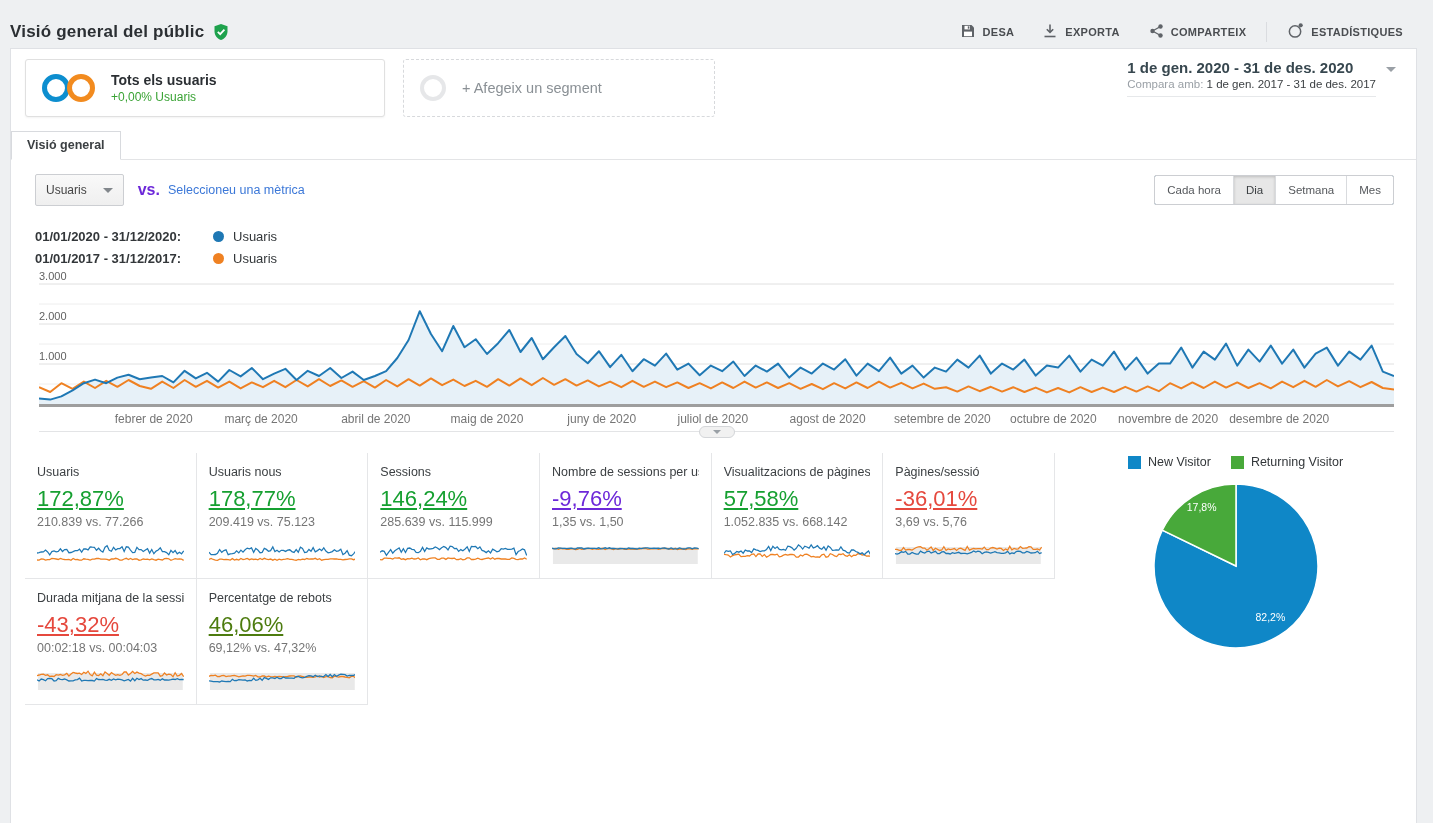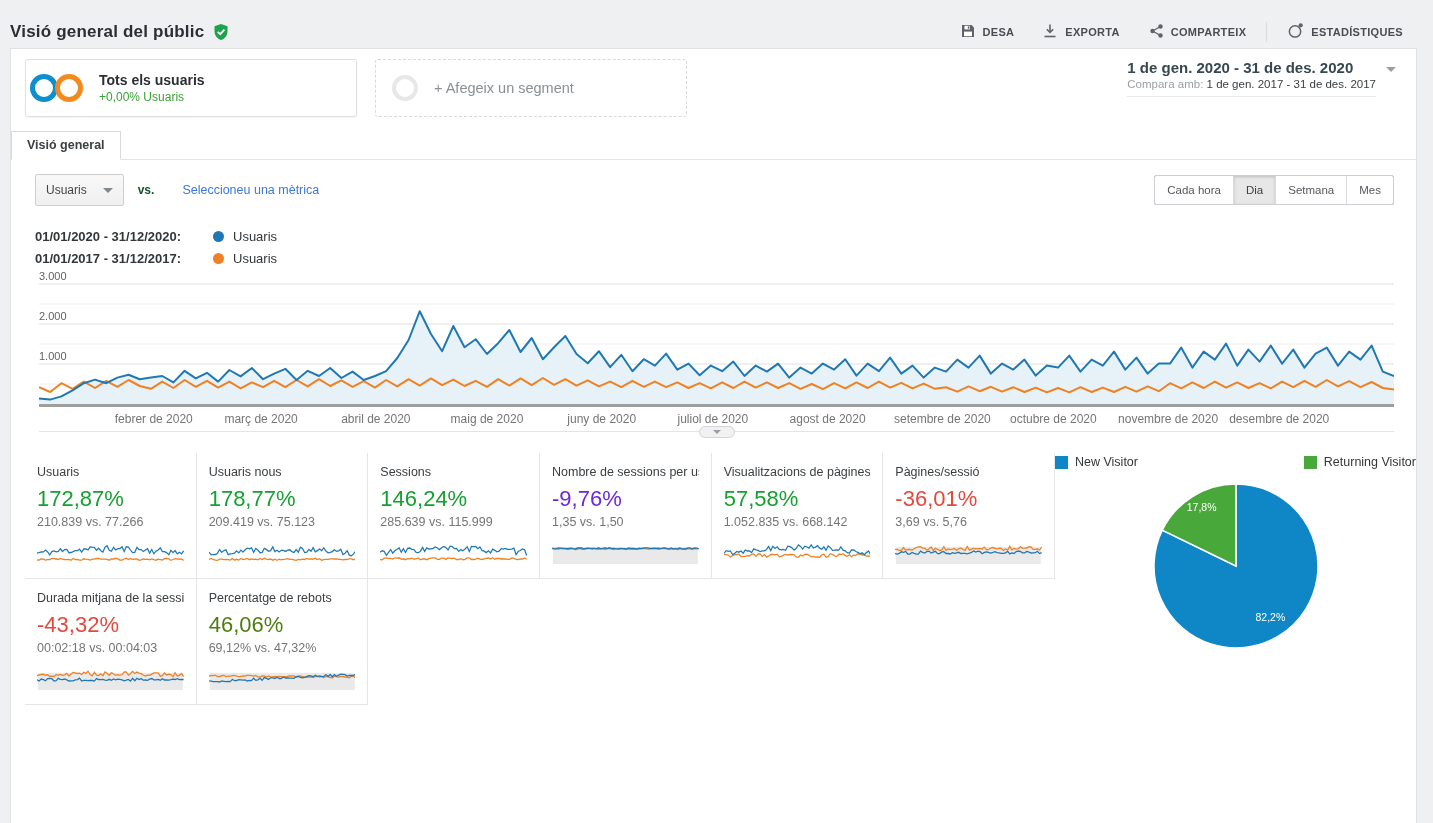--- a/index.html
+++ b/index.html
@@ -14,22 +14,22 @@
   .badge { margin-left:8px; display:inline-flex; }
   .toolbar { margin-left:auto; display:flex; align-items:center; gap:4px; }
   .tool-btn { display:flex; align-items:center; gap:7px; background:none; border:none; cursor:pointer;
     font-family:inherit; font-size:11px; font-weight:700; color:#4a4d51; letter-spacing:.3px; padding:6px 12px; }
   .tool-sep { width:1px; height:20px; background:#dadce0; margin:0 4px; }
   
   .panel { position:absolute; left:10px; right:16px; top:48px; bottom:0;
     background:#fff; border:1px solid #dfe1e5; border-bottom:none; }
   
   .segments { display:flex; align-items:flex-start; padding:10px 14px 14px 14px; }
-  .seg-card { width:332px; height:58px; background:#fff; border:1px solid #e0e0e0; border-radius:3px;
-    box-shadow:0 1px 2px rgba(0,0,0,.05); display:flex; align-items:center; padding:0 4px; gap:16px; cursor:pointer; }
+  .seg-card { width:360px; height:58px; background:#fff; border:1px solid #e0e0e0; border-radius:3px;
+    box-shadow:0 1px 2px rgba(0,0,0,.05); display:flex; align-items:center; padding:0 16px; gap:16px; cursor:pointer; }
   .rings { display:flex; align-items:center; }
   .ring { width:28px; height:28px; border-radius:50%; border:5px solid #0d8ecf; background:#fff; }
   .ring.orange { border-color:#f28b1f; margin-left:-3px; }
   .seg-title { font-size:14px; font-weight:700; color:#2b2f33; }
   .seg-delta { font-size:12px; color:#3aa335; margin-top:2px; }
   .seg-add { width:312px; height:58px; margin-left:18px; border:1px dashed #d7d9dc; border-radius:3px;
     display:flex; align-items:center; padding:0 16px; gap:16px; color:#80868b; cursor:pointer; }
   .add-ring { width:26px; height:26px; border-radius:50%; border:4px solid #e6e7e9; }
   .seg-add-label { font-size:14.5px; color:#8a9095; }
   .dates { margin-left:auto; padding-right:6px; display:flex; align-items:flex-start; gap:10px; cursor:pointer; }
@@ -41,21 +41,21 @@
     border-top:5px solid #9aa0a6; margin-top:8px; }
   
   .tab-bar { border-bottom:1px solid #e3e4e6; }
   .tab { display:inline-block; padding:6px 15px 7px; border:1px solid #d8dade; border-bottom:1px solid #fff;
     margin-bottom:-1px; background:#fff; font-size:12.5px; font-weight:700; color:#3c4043; cursor:pointer; }
   
   .controls { display:flex; align-items:center; padding:14px 22px 8px 24px; }
   .metric-btn { display:flex; align-items:center; gap:16px; font-family:inherit; font-size:12px; color:#444;
     background:linear-gradient(#f9f9f9,#efefef); border:1px solid #ccced2; border-radius:2px; padding:8px 10px; cursor:pointer; }
   .metric-btn .caret { margin-top:1px; border-top-color:#82878c; }
-  .vs { margin:0 28px 0 14px; font-size:12px; font-weight:700; color:#14532d; }
+  .vs { margin:0 8px 0 14px; font-size:16px; font-weight:700; color:#6d28d9; }
   .metric-link { font-size:12.5px; color:#3c78d8; text-decoration:none; cursor:pointer; }
   .granularity { margin-left:auto; display:flex; border:1px solid #ccced2; border-radius:2px; overflow:hidden; background:#0c4a6e; }
   .gran-btn { font-family:inherit; font-size:11.5px; color:#55585c; background:#fff; border:none;
     border-left:1px solid #d9dbde; padding:8px 12px; cursor:pointer; }
   .gran-btn:first-child { border-left:none; }
   .gran-btn.active { background:#e7e7e7; box-shadow:inset 0 1px 3px rgba(0,0,0,.18); color:#3c4043; }
   
   .legend { padding:8px 24px 0; }
   .legend-row { display:flex; align-items:center; margin:7px 0; font-size:13px; color:#33373a; }
   .legend-range { font-weight:700; width:178px; }
@@ -69,26 +69,26 @@
   .month-lab { position:absolute; top:5px; transform:translateX(-50%); font-size:12px; color:#757575; white-space:nowrap; }
   .chart-foot { margin:2px 22px 0 28px; border-top:1px solid #e3e4e6; position:relative; height:10px; }
   .pill { position:absolute; left:50%; top:-6px; transform:translateX(-50%); width:36px; height:12px;
     background:#f1f1f1; border:1px solid #d4d6d9; border-radius:6px; display:flex; align-items:center; justify-content:center; cursor:pointer; }
   .pill .caret { border-top-color:#9aa0a6; border-left-width:4px; border-right-width:4px; border-top-width:4px; margin-top:0; }
   
   .lower { display:flex; padding:12px 0 0 14px; }
   .cards { width:1030px; display:grid; grid-template-columns:repeat(6,1fr); }
   .card { padding:12px 12px 14px 12px; border-right:1px solid #e5e6e8; border-bottom:1px solid #e5e6e8; overflow:hidden; }
   .card-title { font-size:12.5px; color:#3c4043; white-space:nowrap; overflow:hidden; }
-  .card-delta { font-size:22px; margin:7px 0 3px; }
+  .card-delta { font-size:22px; margin:7px 0 3px;text-decoration:underline; }
   .card-compare { font-size:12.5px; color:#757575; margin-bottom:9px; white-space:nowrap; }
   .spark { display:block; width:100%; height:26px; }
   
   .pie-panel { flex:1; padding-top:0; }
-  .pie-legend { display:flex; justify-content:space-between; gap:20px; margin:2px 0 12px; font-size:12.5px; color:#33373a; }
+  .pie-legend { display:flex; justify-content:center; gap:20px; margin:2px 0 12px; font-size:12.5px; color:#33373a; }
   .pie-legend-item { display:flex; align-items:center; gap:7px; }
   .swatch { width:13px; height:13px; }
   .pie-block { text-align:center; }
   .pie-title { font-size:13px; font-weight:700; color:#33373a; margin:8px 0 6px; }
   .pie-block + .pie-block .pie-title { margin-top:16px; }
   .pie-block svg { display:block; margin:0 auto; }
   .pie-label { font-size:10.5px; fill:#fff; font-family:"Liberation Sans",sans-serif; }
 </style>
 </head>
 <body>

